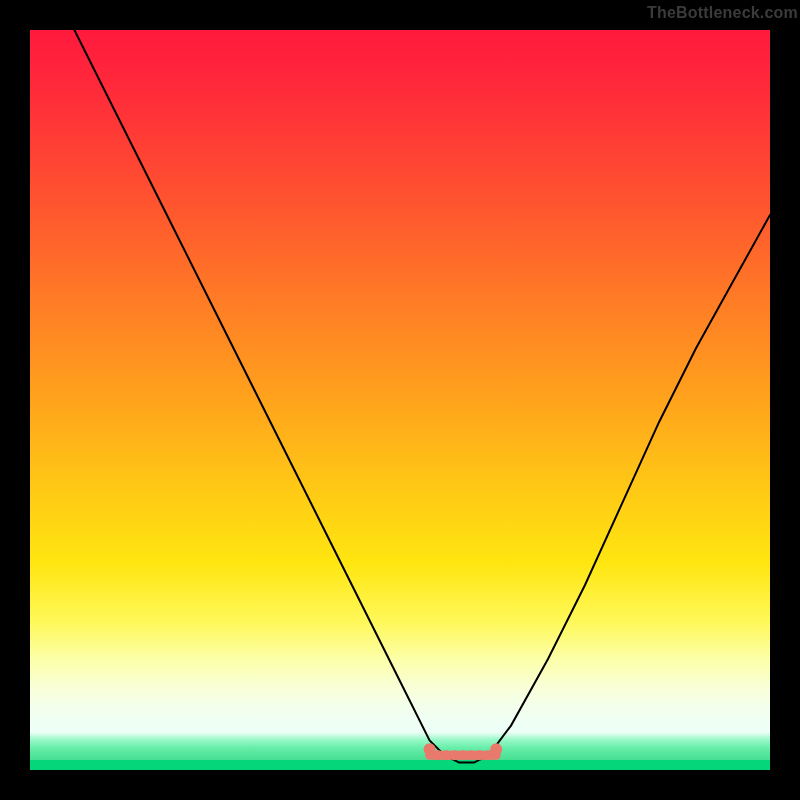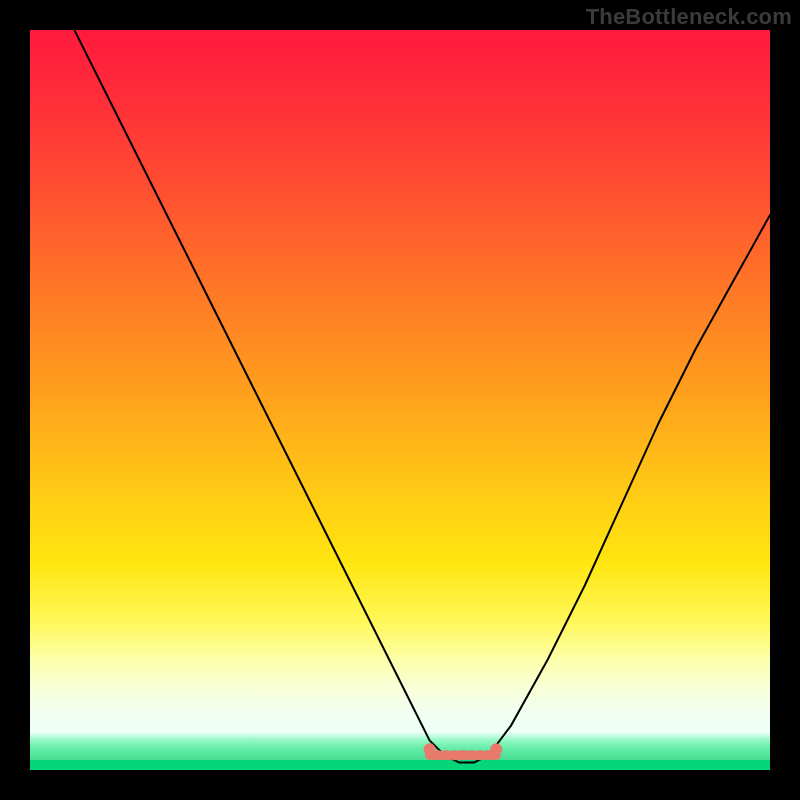--- a/index.html
+++ b/index.html
@@ -13,23 +13,23 @@
   }
   .frame {
     position: relative;
     width: 800px;
     height: 800px;
     background: #000;
   }
   .watermark {
     position: absolute;
     top: 4px;
-    right: 8px;
+    right: 2px;
     color: #3b3b3b;
-    font-size: 22px;
+    font-size: 16px;
     font-weight: bold;
     letter-spacing: 0.2px;
     z-index: 10;
   }
   .plot {
     position: absolute;
     left: 30px;
     top: 30px;
     width: 740px;
     height: 740px;

